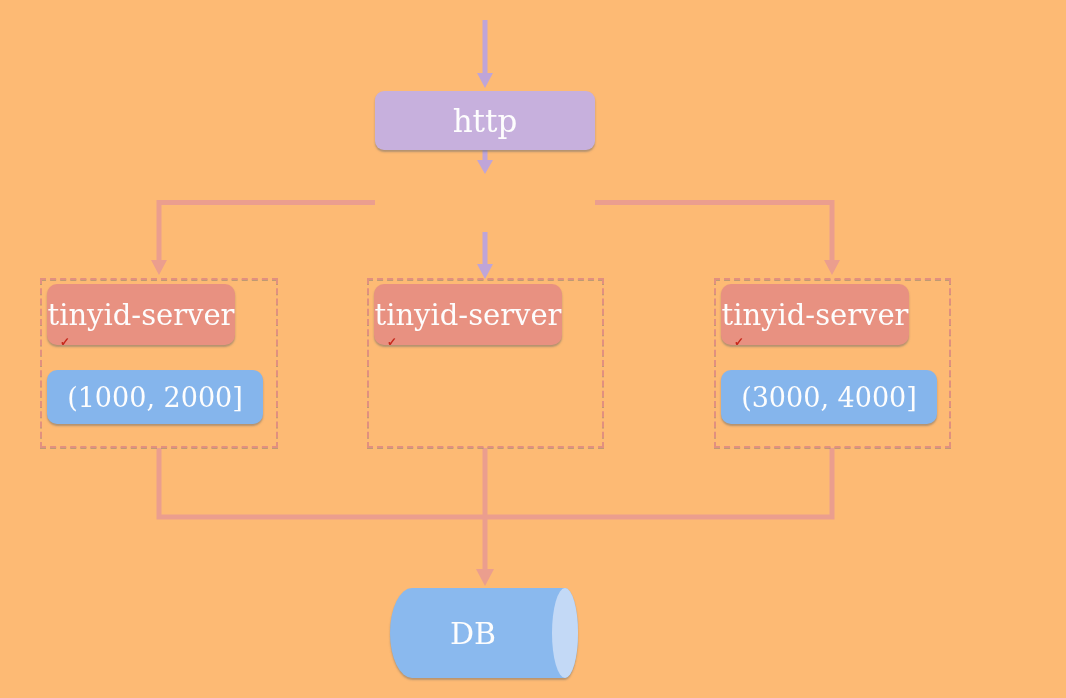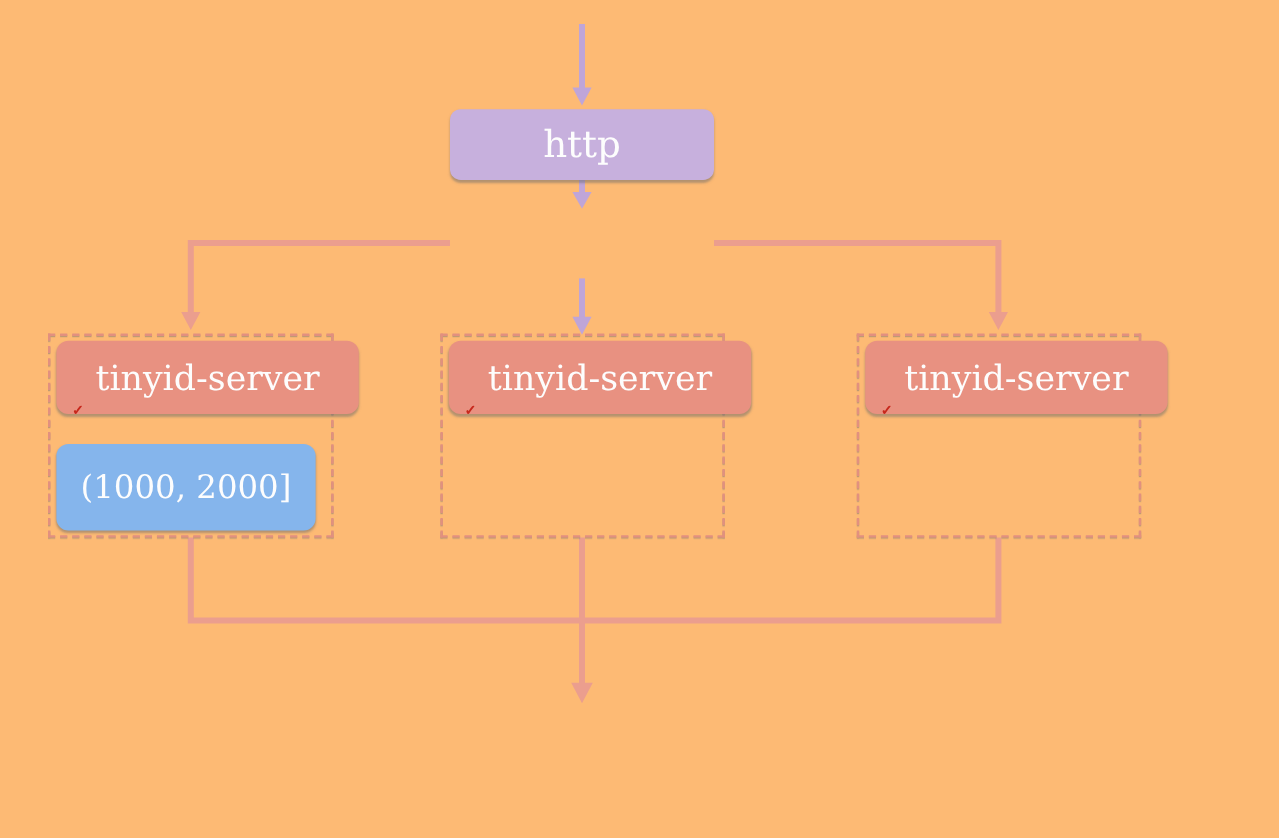--- a/index.html
+++ b/index.html
@@ -53,32 +53,32 @@
     position: absolute;
     inset: 0;
     border: 2px dashed var(--dashed-border, #e2907f);
     filter: drop-shadow(0 1.5px 0 rgba(115,115,115,0.45));
     box-sizing: border-box;
   }
   .server-box {
     position: absolute;
     left: 7px;
     top: 6px;
-    width: 252px;
+    width: 188px;
     height: 61px;
     background: var(--salmon-fill, #e89181);
     border-radius: 10px;
     font-size: 29px;
   }
   .range-box {
     position: absolute;
     left: 7px;
     top: 92px;
     width: 216px;
-    height: 72px;
+    height: 54px;
     background: var(--blue-fill, #85b5ec);
     border-radius: 10px;
     font-size: 27px;
   }
   .spell-mark {
     position: absolute;
     left: 13px;
     bottom: -3px;
     font-size: 12px;
     font-weight: bold;
@@ -160,16 +160,23 @@
       <span class="spell-mark">✓</span>
     </div>
   </div>
 
   <div class="group g3">
     <div class="dash-outline"></div>
     <div class="node server-box">
       <span class="label">tinyid-server</span>
       <span class="spell-mark">✓</span>
     </div>
+    <div class="node range-box">
+      <span class="label">(3000, 4000]</span>
+    </div>
   </div>
 
+  <div class="node" id="db-node">
+    <div class="db-cap"></div>
+    <span class="label">DB</span>
+  </div>
 
 </div>
 
 </body></html>

